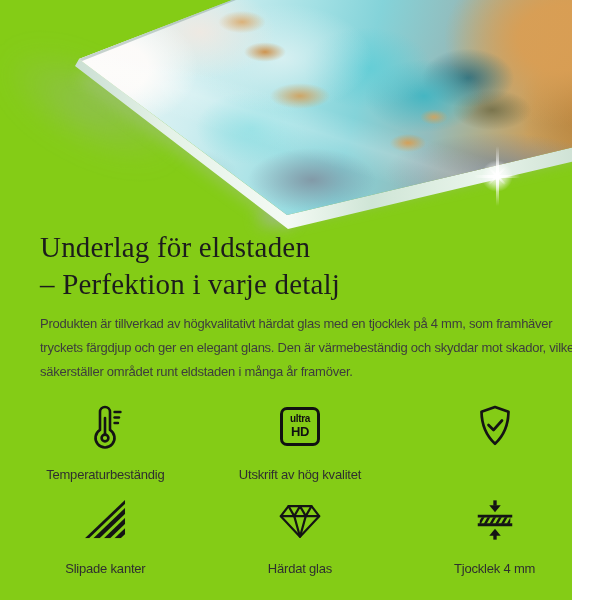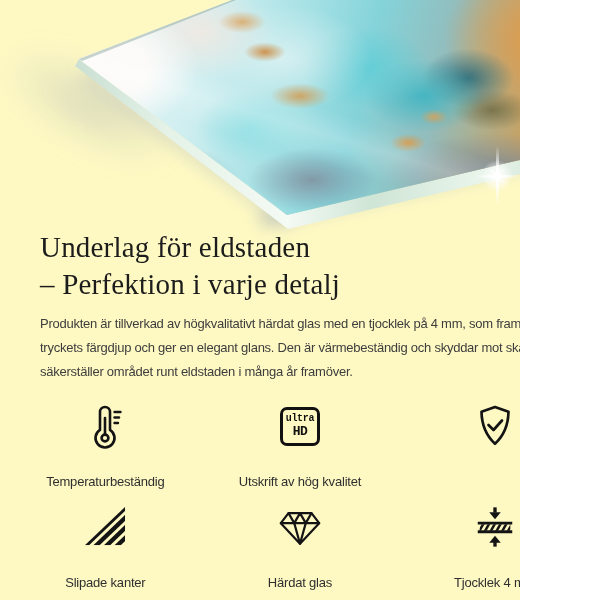--- a/index.html
+++ b/index.html
@@ -1,17 +1,17 @@
 <!DOCTYPE html>
 <html><head>
 <meta charset="utf-8">
 <style>
   html,body{margin:0;padding:0;background:#ffffff;}
   .stage{
-    position:relative;width:520px;height:600px;overflow:hidden;background:#fef9c3;
+    position:relative;width:572px;height:600px;overflow:hidden;background:#84cc16;
     font-family:"Liberation Sans",sans-serif;
   }
   
   .hero{position:absolute;left:0;top:0;width:600px;height:245px;}
   .sh-bottom{position:absolute;left:258px;top:213px;width:356px;height:15px;background:#a9b2b6;
     opacity:.55;filter:blur(8px);transform:rotate(-12.8deg);transform-origin:0 0;z-index:1;}
   .sh-left{position:absolute;left:86px;top:70px;width:256px;height:11px;background:#b4bcc0;
     opacity:.5;filter:blur(8px);transform:rotate(35.7deg);transform-origin:0 0;z-index:1;}
   .sh-soft{position:absolute;left:-50px;top:46px;width:280px;height:120px;z-index:0;
     background:radial-gradient(ellipse closest-side,rgba(160,170,176,.38),rgba(160,170,176,0) 70%);
@@ -57,23 +57,23 @@
   
   .content{position:absolute;left:40px;top:229px;width:556px;}
   .content h1{margin:0;font-family:"Liberation Serif","DejaVu Serif",serif;font-weight:400;
     font-size:29px;line-height:37px;color:#1c1c1c;letter-spacing:.2px;}
   .content h1 span{display:block;}
   .content p{margin:9px 0 0 0;font-size:13px;line-height:24px;letter-spacing:-.25px;color:#3d3d3d;}
   
   .features{position:absolute;left:8px;top:402px;width:584px;display:grid;
     grid-template-columns:repeat(3,1fr);row-gap:14px;}
   .feature{display:flex;flex-direction:column;align-items:center;}
-  .icon-box{height:48px;width:48px;display:flex;align-items:center;justify-content:center;font-family:Liberation Mono, monospace;}
+  .icon-box{height:48px;width:48px;display:flex;align-items:center;justify-content:center;}
   .icon-box svg{display:block;}
-  .feature-label{margin-top:24px;font-size:13px;letter-spacing:-.2px;color:#2f2f2f;text-align:center;white-space:nowrap;}
+  .feature-label{margin-top:17px;font-size:13px;letter-spacing:-.2px;color:#2f2f2f;text-align:center;white-space:nowrap;}
   .uhd-frame{width:34px;height:33px;border:3px solid #111;border-radius:7px;display:flex;
     flex-direction:column;align-items:center;justify-content:center;color:#111;}
   .uhd-top{font-size:10px;font-weight:700;line-height:10px;letter-spacing:-.3px;}
   .uhd-bottom{font-size:13px;font-weight:700;line-height:15px;letter-spacing:-.5px;}
 </style>
 </head>
 <body>
 
 <div class="stage">
 

